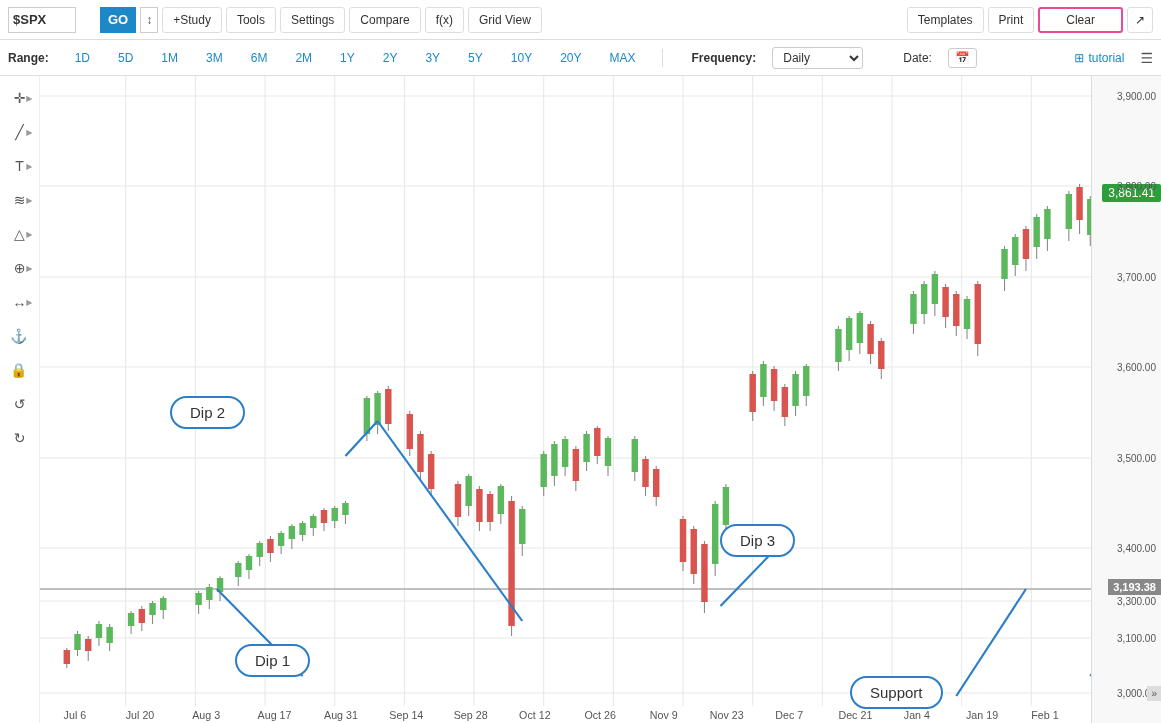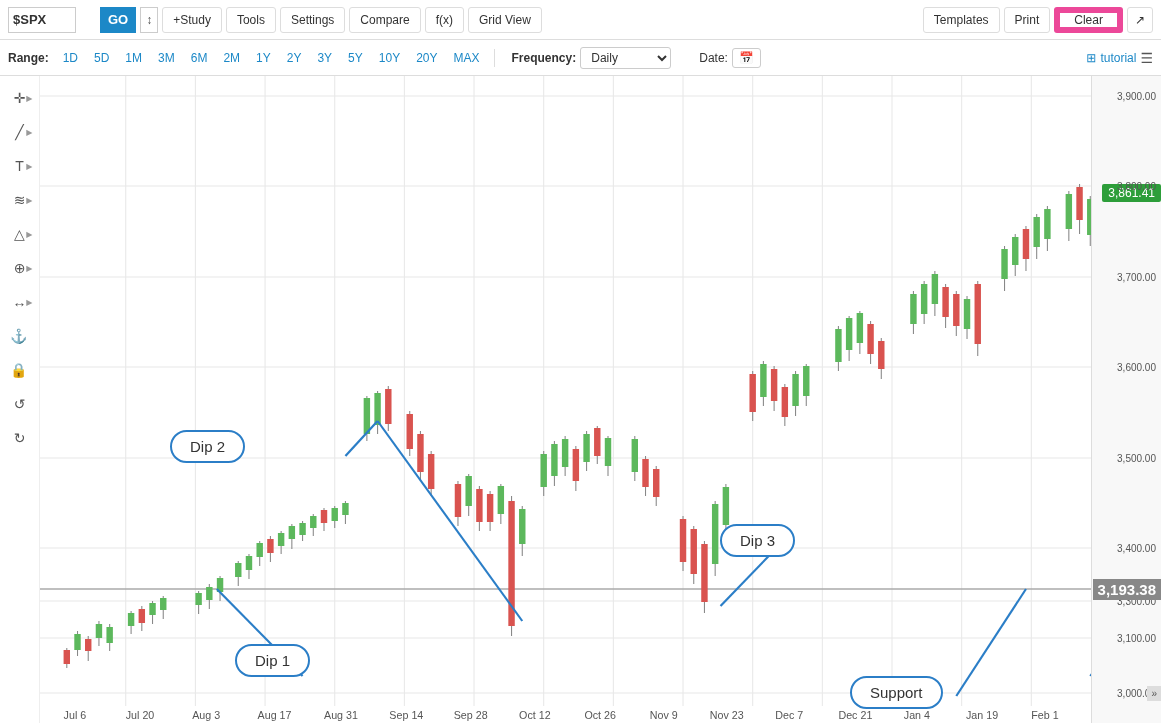--- a/index.html
+++ b/index.html
@@ -34,33 +34,33 @@
     .right-btns { display: flex; align-items: center; gap: 4px; }
     .templates-btn {
       background: none; border: 1px solid #ddd; border-radius: 3px;
       height: 26px; padding: 0 10px; font-size: 12px; cursor: pointer; color: #333;
     }
     .print-btn {
       background: none; border: 1px solid #ddd; border-radius: 3px;
       height: 26px; padding: 0 10px; font-size: 12px; cursor: pointer; color: #333;
     }
     .clear-btn {
-      background: none; border: 6px solid #ec4899; border-radius: 3px;
-      height: 26px; padding: 0 14px; font-size: 12px; cursor: pointer; color: #333;
+      background: none; border: 2px solid #ec4899; border-radius: 3px;
+      height: 26px; padding: 0 26px; font-size: 12px; cursor: pointer; color: #333;
     }
     .expand-btn {
       background: none; border: 1px solid #ddd; border-radius: 3px;
       height: 26px; padding: 0 7px; font-size: 12px; cursor: pointer; color: #333;
     }
 
     
     #range-bar {
       display: flex; align-items: center; height: 36px;
       background: #fff; border-bottom: 1px solid #ddd;
-      padding: 0 8px; gap: 4px; font-size: 12px; color: #333;
+      padding: 0 8px; gap: 16px; font-size: 12px; color: #333;
     }
     .range-label { font-weight: bold; margin-right: 4px; }
     .range-btn {
       background: none; border: none; padding: 2px 6px;
       font-size: 12px; cursor: pointer; color: #1c88c7; border-radius: 2px;
     }
     .range-separator { width: 1px; height: 18px; background: #ddd; margin: 0 4px; }
     .freq-label { font-weight: bold; margin-left: 9px; }
     .freq-select {
       border: 1px solid #ccc; border-radius: 3px; padding: 2px 20px 2px 6px;
@@ -131,21 +131,21 @@
       padding: 2px 6px;
       border-radius: 2px;
       right: 0;
       white-space: nowrap;
     }
 
     .support-line-label {
       position: absolute;
       background: #888;
       color: #fff;
-      font-size: 15px;
+      font-size: 11px;
       font-weight: bold;
       padding: 2px 5px;
       right: 0;
     }
 
     
     .price-label {
       position: absolute;
       right: 5px;
       font-size: 10px;
@@ -508,21 +508,21 @@
       <div class="price-label" style="top:562px;">3,100.00</div>
       <div class="price-label" style="top:617px;">3,000.00</div>
 
       <div class="support-line-label" style="top:calc(79% - 8px);">3,193.38</div>
     </div>
 
     
     <div class="expand-arrows">»</div>
 
     
-    <div class="annotation-bubble" style="left:130px; top:320px;margin-top:34px;">
+    <div class="annotation-bubble" style="left:130px; top:320px;">
       <span>Dip 2</span>
     </div>
     <div class="annotation-bubble" style="left:195px; top:568px;">
       <span>Dip 1</span>
     </div>
     <div class="annotation-bubble" style="left:680px; top:448px;">
       <span>Dip 3</span>
     </div>
     <div class="annotation-bubble" style="left:810px; top:600px;">
       <span>Support</span>

